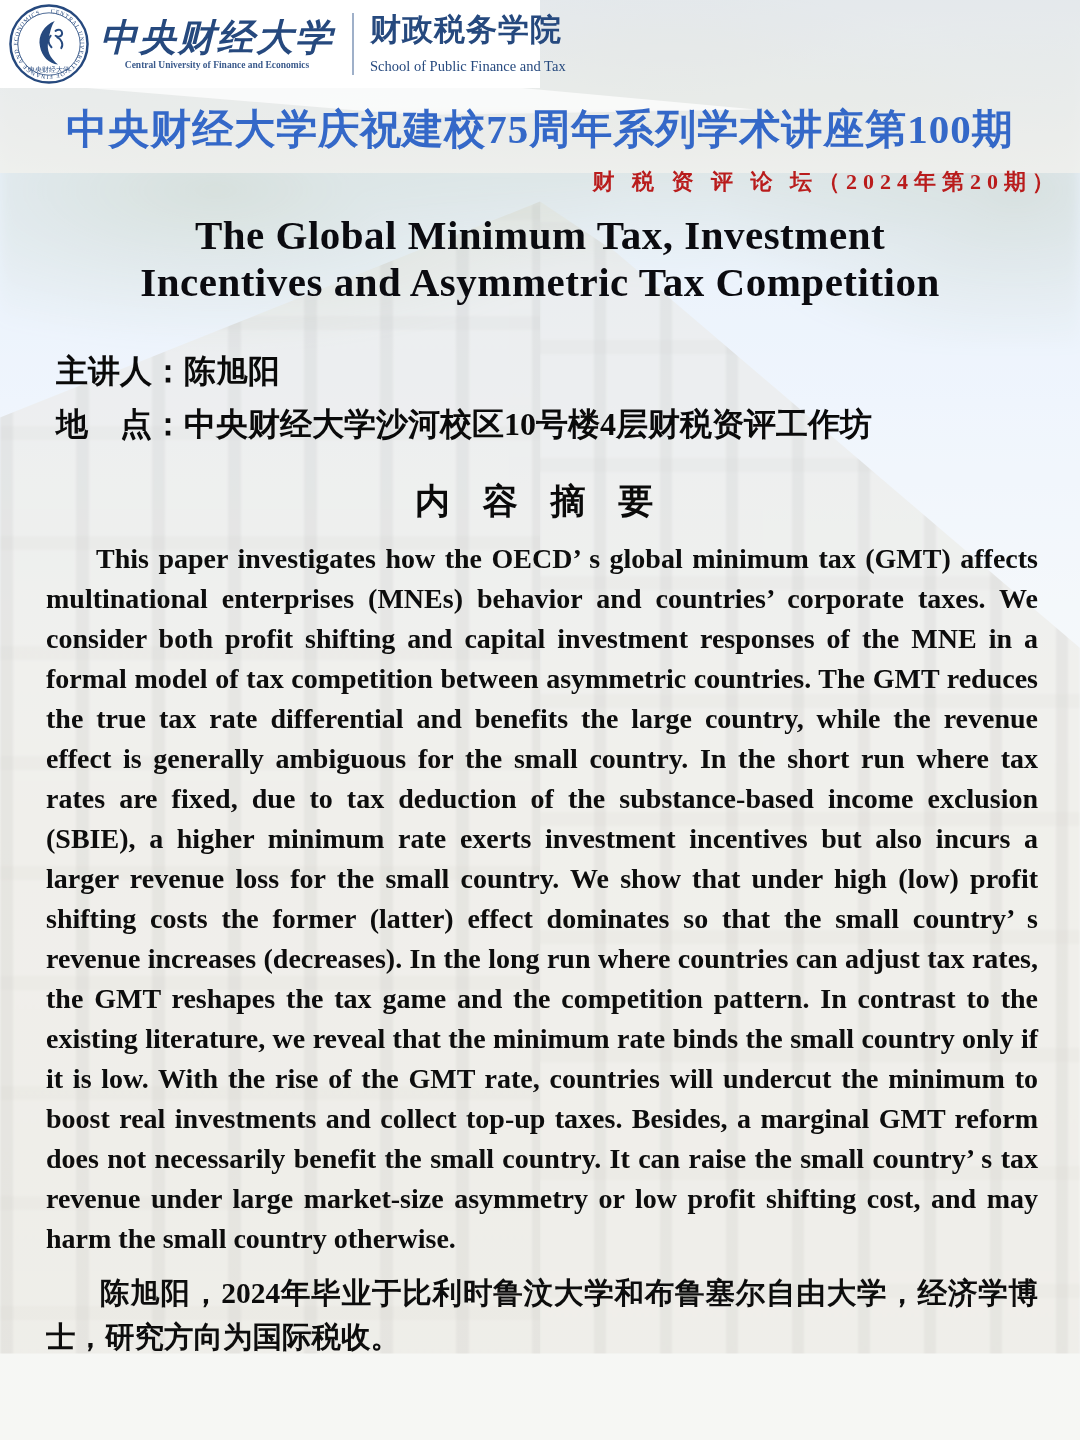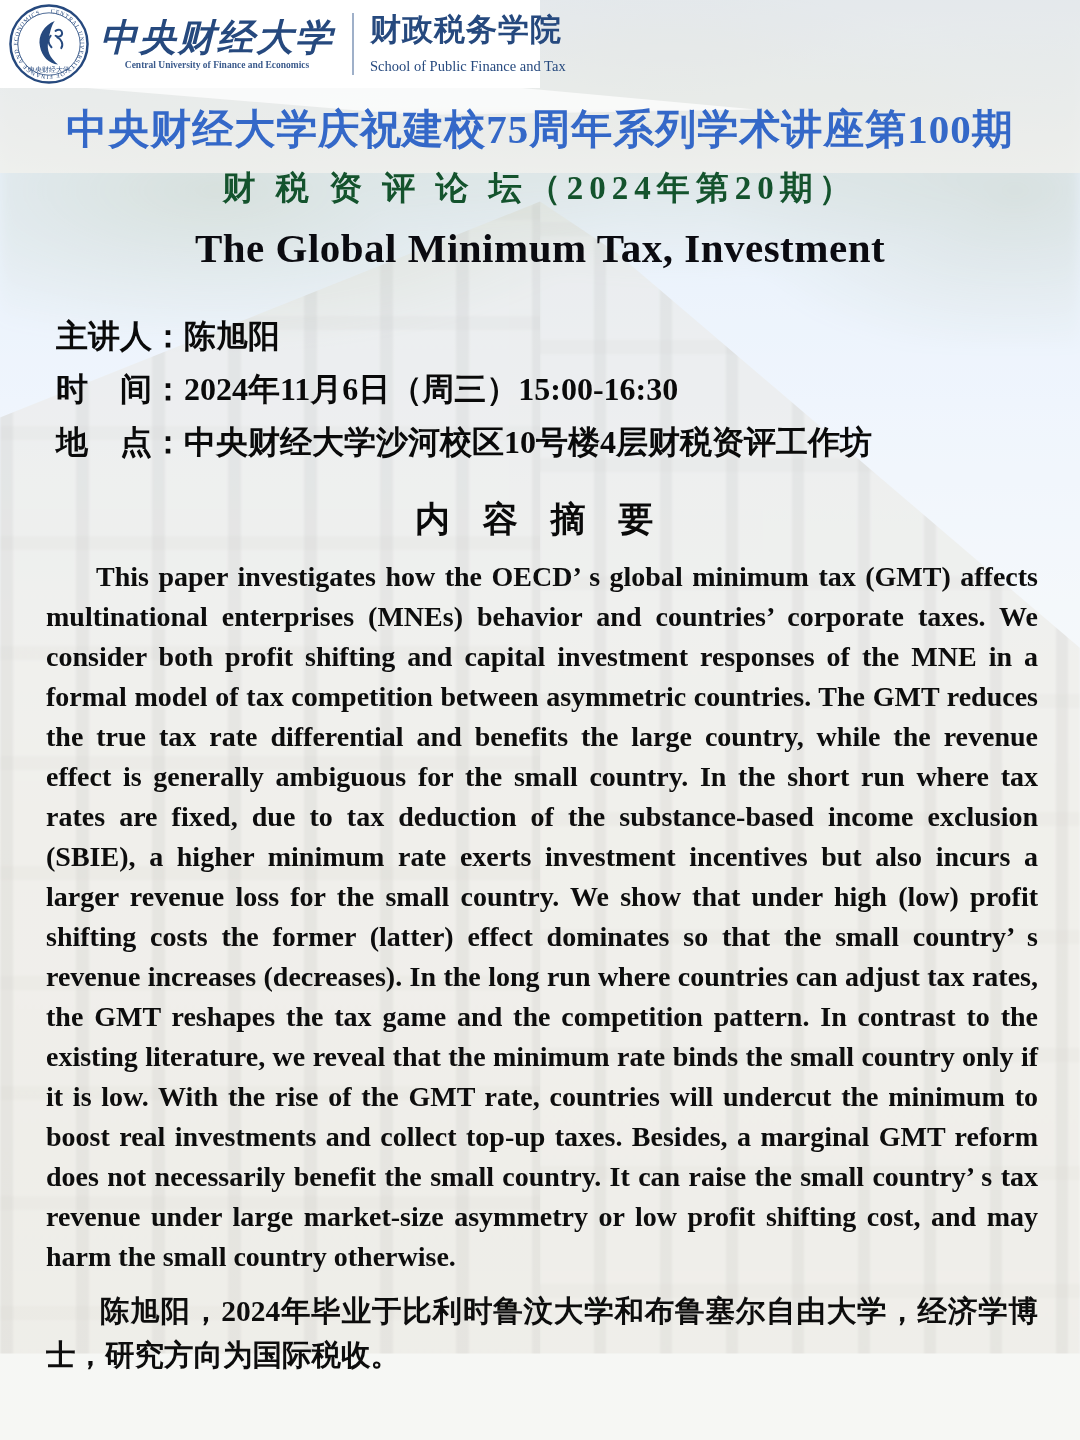--- a/index.html
+++ b/index.html
@@ -73,22 +73,22 @@
   }
   .school-en{
     font-family:"Liberation Serif","DejaVu Serif",serif;
     font-size:14.5px;font-weight:400;color:#26497e;margin-top:11px;white-space:nowrap;
   }
   .series-title{
     margin:18px 20px 0;text-align:center;
     font-size:41px;font-weight:700;color:#3468c8;letter-spacing:1px;line-height:1.15;
   }
   .forum-title{
-    margin:16px 20px 0;text-align:center;
-    font-size:33px;font-weight:700;color:#14532d;letter-spacing:6px;line-height:1.2;
+    margin:16px 20px 0;text-align:right;
+    font-size:22px;font-weight:700;color:#b91c1c;letter-spacing:6px;line-height:1.2;
   }
   .en-title{
     margin:16px 30px 0;text-align:center;
     font-size:41px;font-weight:700;color:#0b0b10;line-height:1.16;letter-spacing:.5px;
   }
   .details{margin:38px 44px 0 56px;}
   .detail-row{font-size:32px;font-weight:700;color:#0a0a0a;line-height:53px;white-space:nowrap;}
   .abstract-heading{
     margin:30px 20px 0;text-align:center;
     font-size:35px;font-weight:700;color:#0a0a0a;letter-spacing:12px;line-height:1.2;
@@ -146,28 +146,26 @@
         <div class="school-en">School of Public Finance and Tax</div>
       </div>
     </header>
 
     <h1 class="series-title">中央财经大学庆祝建校75周年系列学术讲座第100期</h1>
 
     <h2 class="forum-title">财 税 资 评 论 坛（2024年第20期）</h2>
 
     <div class="en-title">
       <div>The Global Minimum Tax, Investment</div>
+      <div>Incentives and Asymmetric Tax Competition</div>
     </div>
 
     <section class="details">
       <div class="detail-row">
         <span>主讲人：</span><span>陈旭阳</span>
-      </div>
-      <div class="detail-row">
-        <span>时　间：</span><span>2024年11月6日（周三）15:00-16:30</span>
       </div>
       <div class="detail-row">
         <span>地　点：</span><span>中央财经大学沙河校区10号楼4层财税资评工作坊</span>
       </div>
     </section>
 
     <h3 class="abstract-heading">内 容 摘 要</h3>
 
     <p class="abstract-body">This paper investigates how the OECD’ s global minimum tax (GMT) affects multinational enterprises (MNEs) behavior and countries’ corporate taxes. We consider both profit shifting and capital investment responses of the MNE in a formal model of tax competition between asymmetric countries. The GMT reduces the true tax rate differential and benefits the large country, while the revenue effect is generally ambiguous for the small country. In the short run where tax rates are fixed, due to tax deduction of the substance-based income exclusion (SBIE), a higher minimum rate exerts investment incentives but also incurs a larger revenue loss for the small country. We show that under high (low) profit shifting costs the former (latter) effect dominates so that the small country’ s revenue increases (decreases). In the long run where countries can adjust tax rates, the GMT reshapes the tax game and the competition pattern. In contrast to the existing literature, we reveal that the minimum rate binds the small country only if it is low. With the rise of the GMT rate, countries will undercut the minimum to boost real investments and collect top-up taxes. Besides, a marginal GMT reform does not necessarily benefit the small country. It can raise the small country’ s tax revenue under large market-size asymmetry or low profit shifting cost, and may harm the small country otherwise.</p>
 

